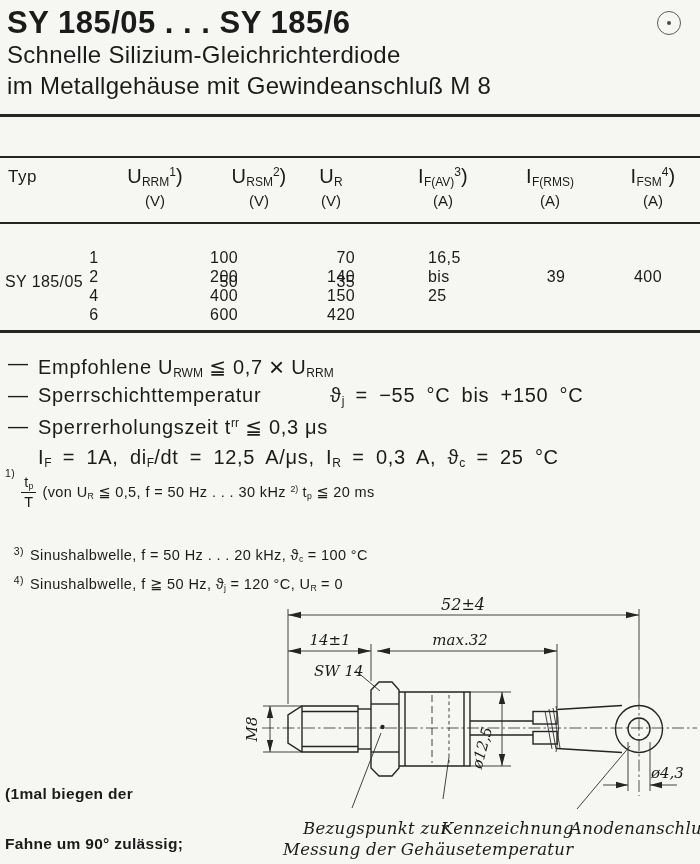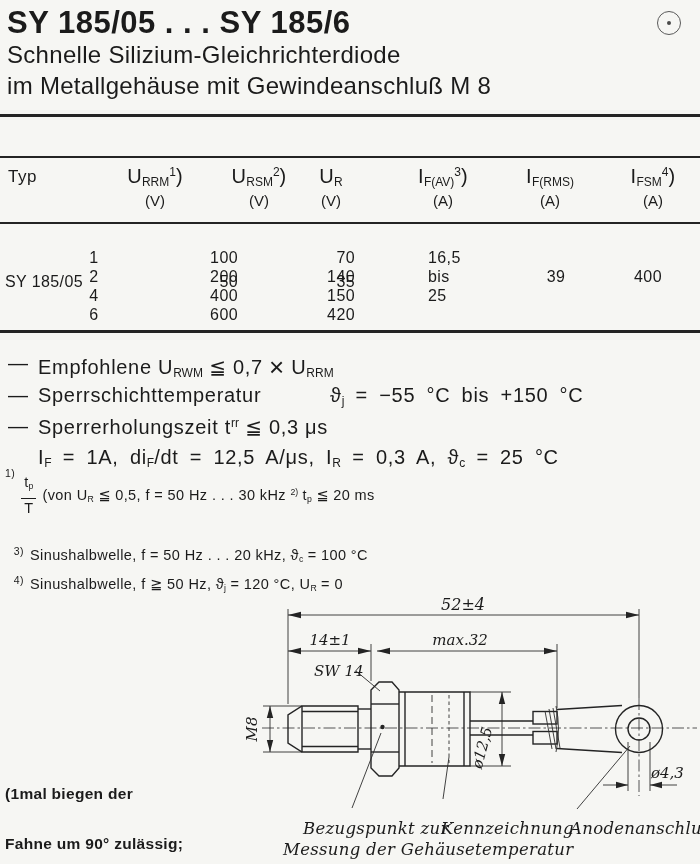--- a/index.html
+++ b/index.html
@@ -45,21 +45,21 @@
   .note .ntext{position:absolute;left:38px;white-space:pre;}
   .note .nformula{position:absolute;left:330px;white-space:pre;}
   .wide{word-spacing:5px;}
 
   
   .fnote{position:absolute;font-size:14.5px;letter-spacing:.4px;white-space:pre;}
   .f1{left:5px;top:474px;display:flex;align-items:center;}
   .f1 .fref{align-self:flex-start;margin-top:-2px;}
   .fref{font-size:10.5px;display:inline-block;transform:translateY(-5px);margin-right:6px;}
   .frac{display:inline-flex;flex-direction:column;align-items:center;line-height:1.15;margin:0 6px 0 0;}
-  .fnum{border-bottom:1.4px solid #1b1b1b;padding:0 3px 7px;}
+  .fnum{border-bottom:1.4px solid #1b1b1b;padding:0 3px 1px;}
   .fden{padding-top:1px;}
   .f3{left:5px;top:531px;} .f4{left:5px;top:560px;}
 
   
   .drawing{position:absolute;left:0;top:594px;width:700px;height:270px;}
   .ln{stroke:#242424;stroke-width:1.4;fill:none;}
   .thin{stroke:#2c2c2c;stroke-width:.9;fill:none;}
   .cl{stroke:#2c2c2c;stroke-width:.8;fill:none;stroke-dasharray:12 3 2.5 3;}
   .arr{fill:#242424;stroke:none;}
   .di{font-family:"DejaVu Serif",serif;font-style:italic;font-size:15px;fill:#1b1b1b;}

